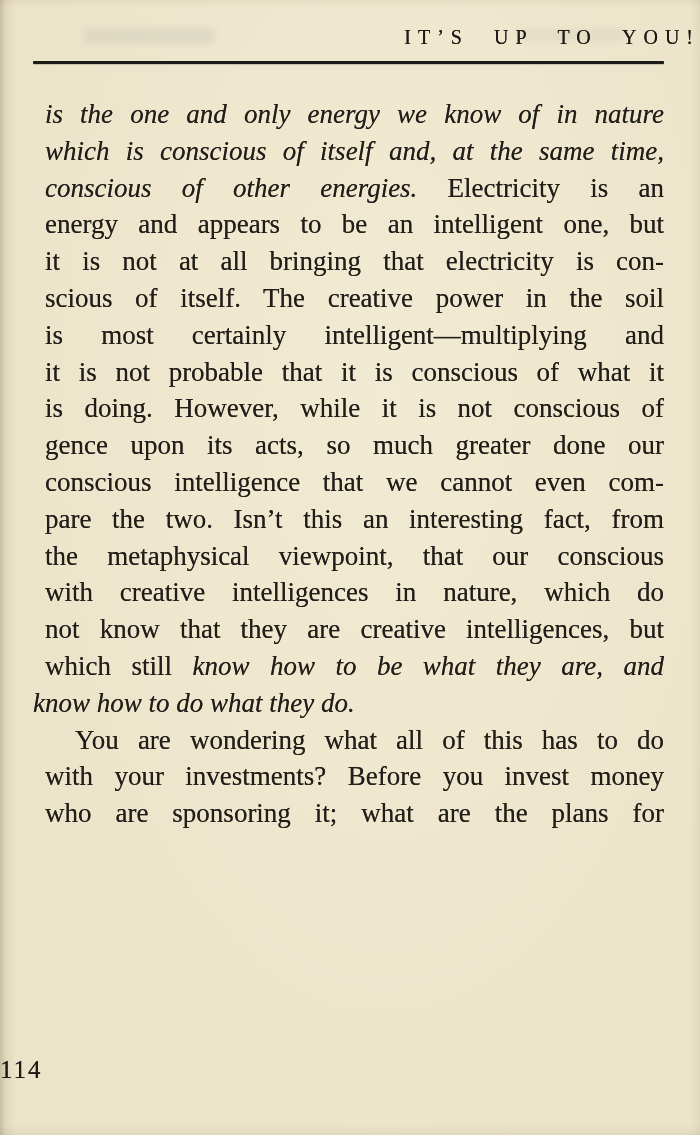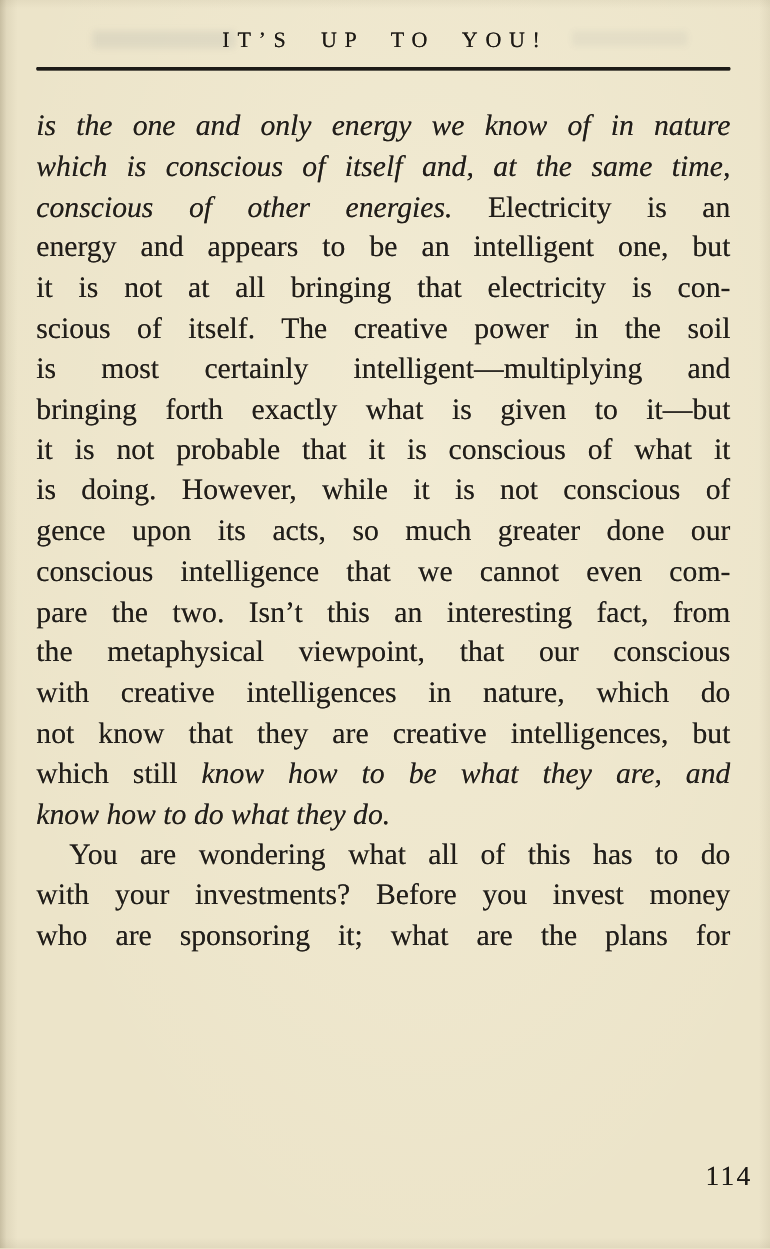--- a/index.html
+++ b/index.html
@@ -31,21 +31,21 @@
     border-radius: 3px;
   }
   .smudge.left  { left: 84px;  top: 28px; width: 130px; height: 16px; }
   .smudge.right { left: 520px; top: 28px; width: 105px; height: 14px; opacity: .7; }
 
   .running-head {
     position: absolute;
     top: 26px;
     left: 0;
     right: 0;
-    text-align: center;
+    text-align: right;
     font-size: 20px;
     letter-spacing: 7px;
     word-spacing: 13px;
     color: #1d1a16;
     text-shadow: 0 0 0.5px rgba(29,26,22,0.85);
     white-space: nowrap;
   }
 
   .head-rule {
     position: absolute;
@@ -68,33 +68,34 @@
     height: 36.8px;
     line-height: 36.8px;
     font-size: 27px;
     overflow: hidden;
     text-align: left;
     text-shadow: 0 0 0.6px rgba(33,30,26,0.75);
   }
   .line.j {
     text-align: justify;
     text-align-last: justify;
+    margin-left: 12px;
   }
   .line.ind {
     text-indent: 30px;
   }
   .it { font-style: italic; }
   .rm { font-style: normal; }
 
   .page-number {
     position: absolute;
     top: 1056px;
     left: 0;
     right: 16px;
-    text-align: right;
+    text-align: left;
     font-size: 25px;
     letter-spacing: 2px;
     color: #1d1a16;
     text-shadow: 0 0 0.5px rgba(29,26,22,0.8);
   }
 </style>
 </head>
 <body>
 
 <div class="page">
@@ -106,21 +107,20 @@
   <div class="head-rule"></div>
 
   <div class="body-text">
       <div class="line j"><span class="it">is the one and only energy we know of in nature</span></div>
       <div class="line j"><span class="it">which is conscious of itself and, at the same time,</span></div>
       <div class="line j"><span class="it">conscious of other energies.</span><span class="rm"> Electricity is an</span></div>
       <div class="line j"><span class="rm">energy and appears to be an intelligent one, but</span></div>
       <div class="line j"><span class="rm">it is not at all bringing that electricity is con-</span></div>
       <div class="line j"><span class="rm">scious of itself. The creative power in the soil</span></div>
       <div class="line j"><span class="rm">is most certainly intelligent—multiplying and</span></div>
-      <div class="line j"><span class="rm">bringing forth exactly what is given to it—but</span></div>
       <div class="line j"><span class="rm">it is not probable that it is conscious of what it</span></div>
       <div class="line j"><span class="rm">is doing. However, while it is not conscious of</span></div>
       <div class="line j"><span class="rm">gence upon its acts, so much greater done our</span></div>
       <div class="line j"><span class="rm">conscious intelligence that we cannot even com-</span></div>
       <div class="line j"><span class="rm">pare the two. Isn’t this an interesting fact, from</span></div>
       <div class="line j"><span class="rm">the metaphysical viewpoint, that our conscious</span></div>
       <div class="line j"><span class="rm">with creative intelligences in nature, which do</span></div>
       <div class="line j"><span class="rm">not know that they are creative intelligences, but</span></div>
       <div class="line j"><span class="rm">which still </span><span class="it">know how to be what they are, and</span></div>
       <div class="line"><span class="it">know how to do what they do.</span></div>

